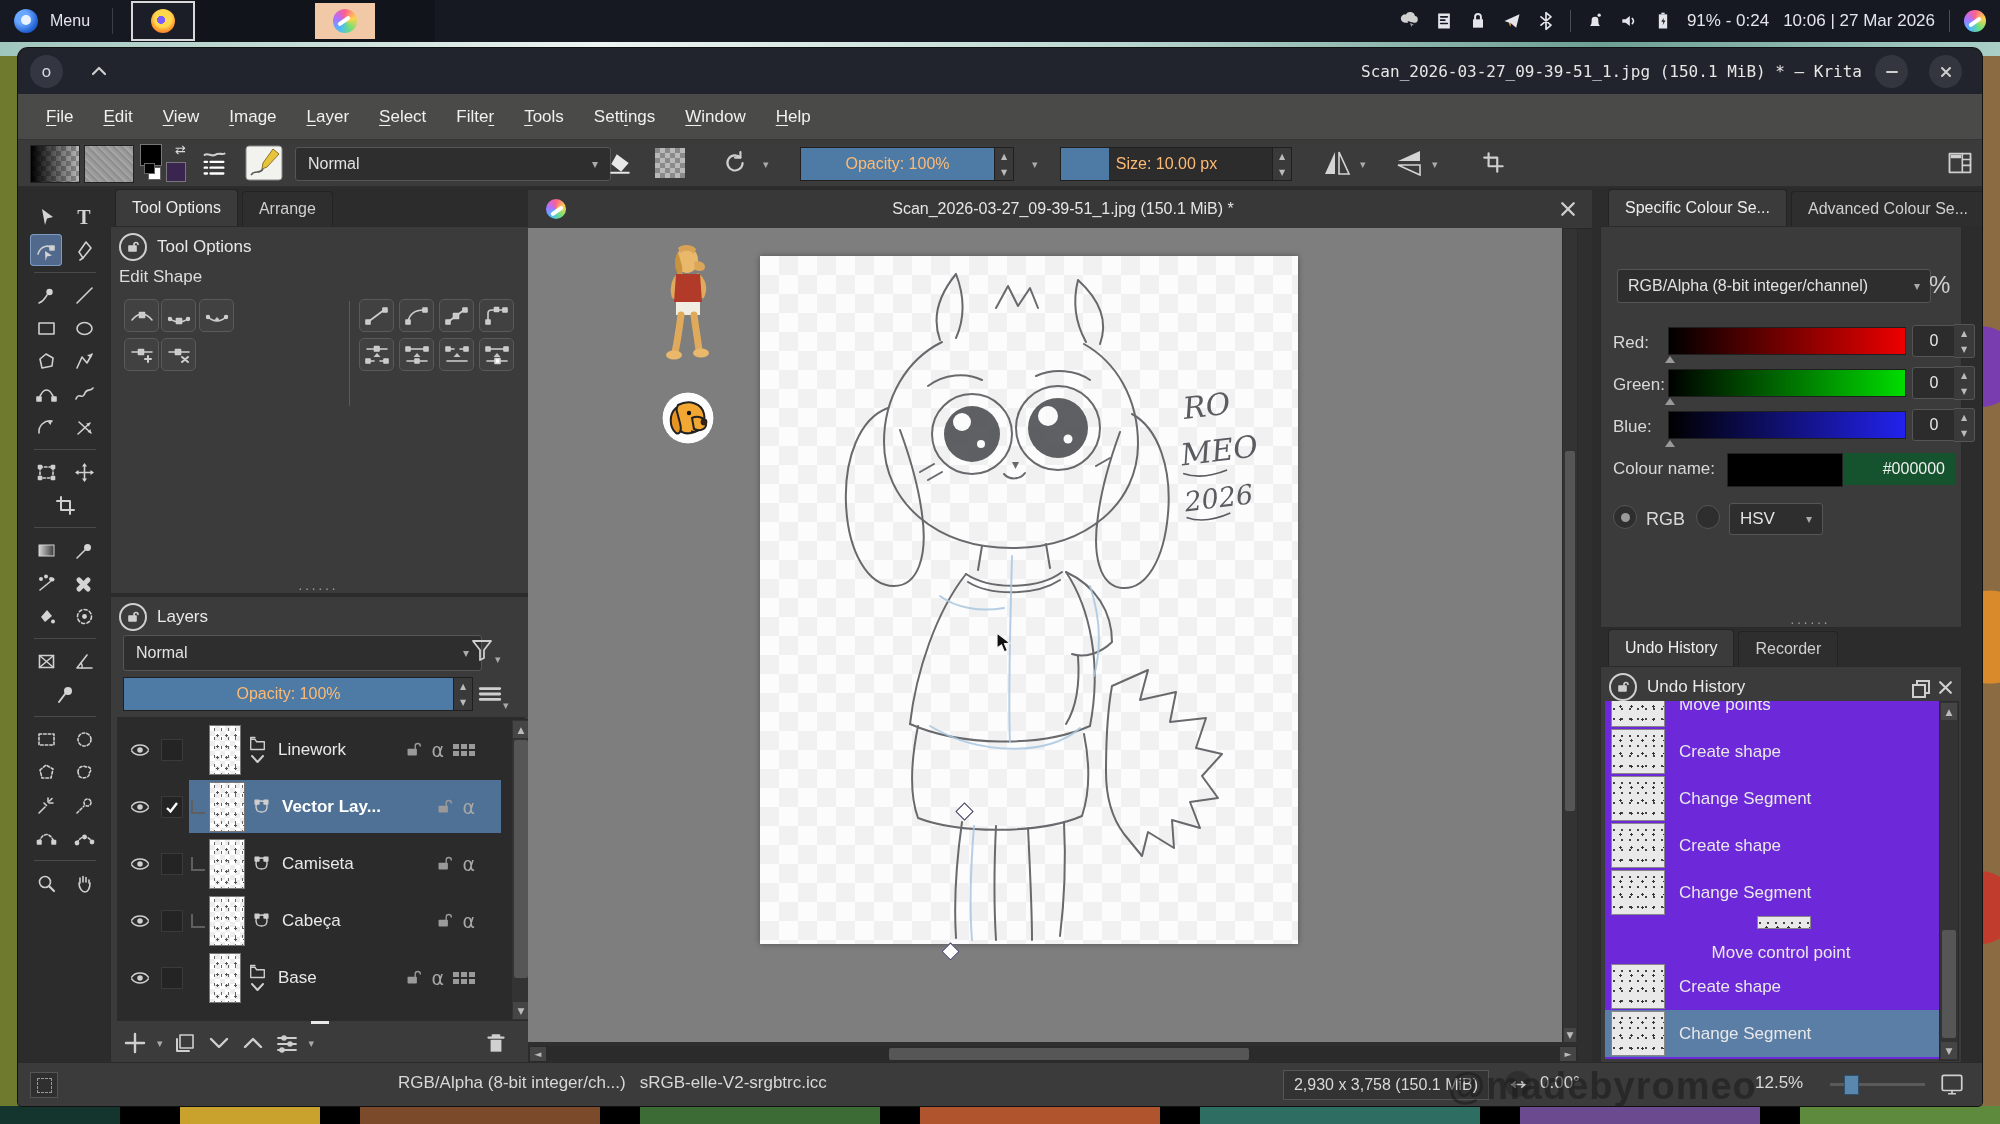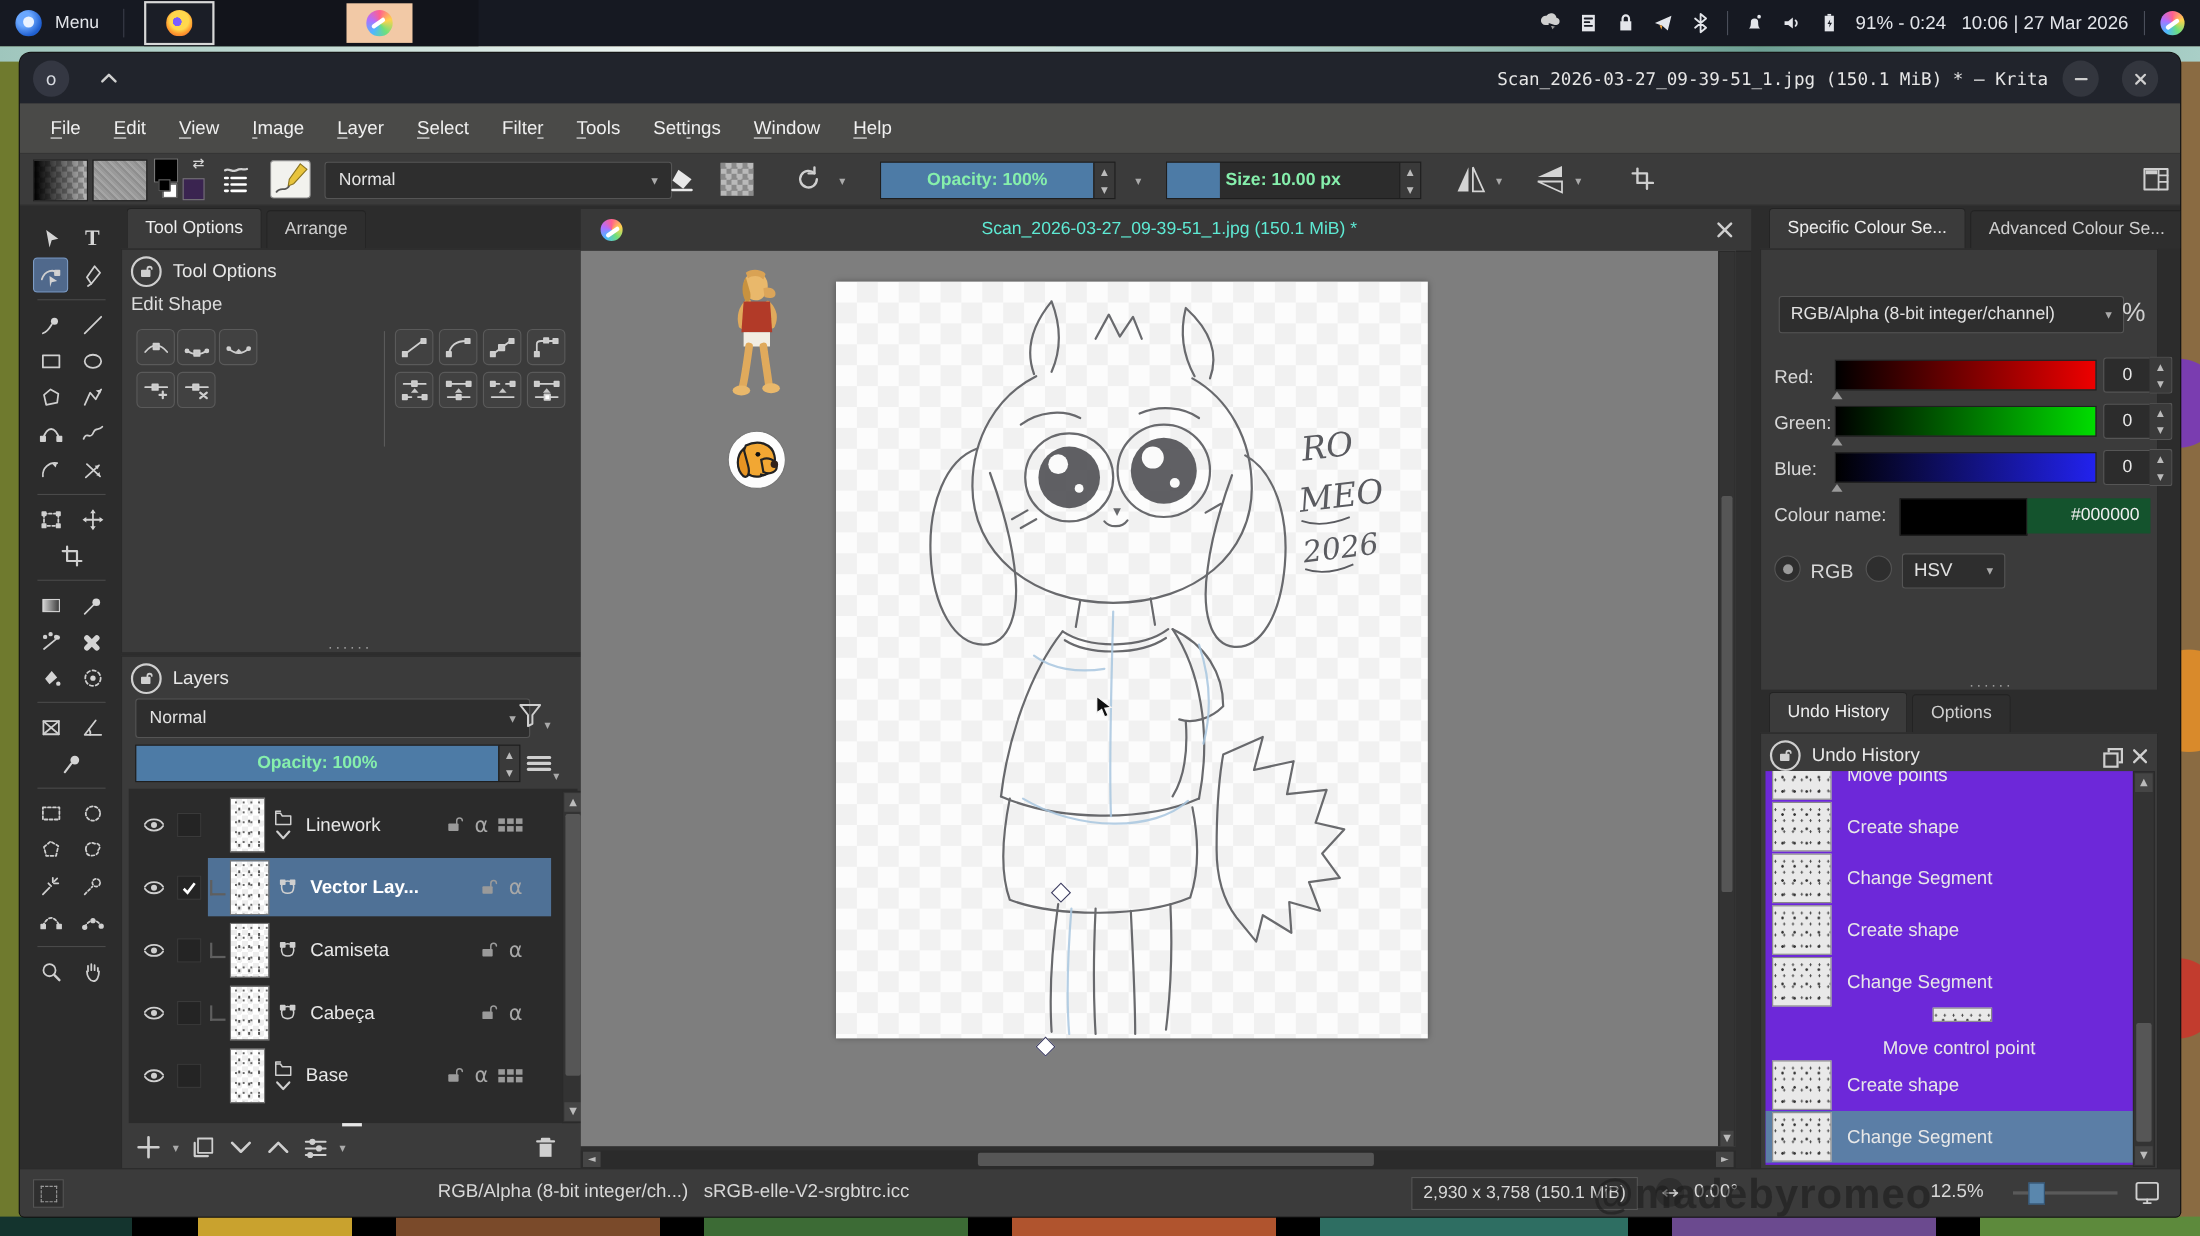--- a/index.html
+++ b/index.html
@@ -65,21 +65,21 @@
   #fgbg .fg{position:absolute;left:0;top:0;width:20px;height:20px;background:#000;border:1px solid #777;}
   #fgbg .bg{position:absolute;right:2px;bottom:2px;width:18px;height:18px;background:#3a2450;border:1px solid #777;}
   #fgbg .mini{position:absolute;left:8px;bottom:4px;width:11px;height:11px;background:#fff;border:1px solid #666;}
   #fgbg .mini::before{content:"";position:absolute;left:-5px;top:-5px;width:9px;height:9px;background:#000;border:1px solid #666;}
   #fgbg .swap{position:absolute;right:2px;top:-2px;color:#d8d8d8;font-size:13px;}
   .tbtn{position:absolute;top:5px;height:36px;display:flex;align-items:center;justify-content:center;}
   .dd{background:#2e2e2e;border:1px solid #555;border-radius:3px;display:flex;align-items:center;color:#e2e2e2;}
   .dd .caret{margin-left:auto;color:#aaa;font-size:12px;}
   .slider-widget{position:absolute;top:7px;height:32px;background:#2c2c2c;border:1px solid #1f1f1f;display:flex;}
   .slider-fill{position:absolute;left:0;top:0;bottom:0;background:#4d7ba6;}
-  .slider-label{position:relative;flex:1;display:flex;align-items:center;justify-content:center;color:#86efac;font-size:16px;font-weight:bold;}
+  .slider-label{position:relative;flex:1;display:flex;align-items:center;justify-content:center;color:#fdba74;font-size:16px;}
   .spincol{position:relative;width:18px;border-left:1px solid #1f1f1f;background:#3a3a3a;display:flex;flex-direction:column;}
   .spincol div{flex:1;display:flex;align-items:center;justify-content:center;font-size:8px;color:#bbb;}
   .mini-caret{position:absolute;top:18px;color:#aaa;font-size:11px;}
 
   
   #toolbox{left:6px;top:142px;width:82px;height:872px;background:#30323a00;padding-top:10px;box-sizing:border-box;}
   .trow{display:flex;justify-content:center;gap:6px;margin:1px 0;}
   .tool{width:32px;height:32px;display:flex;align-items:center;justify-content:center;border-radius:4px;color:#d4d4d4;}
   .tool svg{width:21px;height:21px;}
   .tool.sel{background:#50698c;box-shadow:inset 0 0 0 1px #7d9cc4;}
@@ -975,21 +975,21 @@
       </div>
       <svg class="ic abs" style="left:372px;top:432px;width:26px;height:28px" viewBox="0 0 24 24">
           <path d="M5,7 H19 M9,7 V5 H15 V7" stroke-width="2"></path>
           <rect x="7" y="9" width="10" height="11" fill="#d0d0d0" stroke="none"></rect>
         </svg>
     </div>
 
     <div id="canvas-col" class="abs">
       <div id="canvas-tabbar">
         <div class="krita-logo" style="width:20px;height:20px;margin-left:18px"></div>
-        <div style="flex:1;text-align:center;font-size:16px;color:#5eead4">Scan_2026-03-27_09-39-51_1.jpg (150.1 MiB) *</div>
+        <div style="flex:1;text-align:center;font-size:16px;color:#e5e5e5">Scan_2026-03-27_09-39-51_1.jpg (150.1 MiB) *</div>
         <svg class="ic" style="width:16px;height:16px;margin-right:16px" viewBox="0 0 14 14">
             <path d="M2,2 L12,12 M12,2 L2,12" stroke-width="2"></path>
           </svg>
       </div>
       <div id="viewport">
 
         <svg class="abs" style="left:132px;top:16px;width:56px;height:118px" viewBox="0 0 56 118">
           <path d="M20,30 C14,36 12,44 14,52 L20,56" stroke="#e0aa5c" stroke-width="5" fill="none" stroke-linecap="round"></path>
           <path d="M38,32 C44,38 45,45 42,52" stroke="#e0aa5c" stroke-width="5" fill="none" stroke-linecap="round"></path>
           <ellipse cx="27" cy="16" rx="11" ry="13" fill="#e9b86b"></ellipse>
@@ -1129,21 +1129,21 @@
         <div class="radio abs" style="left:95px;top:278px"></div>
         <div class="dd abs" style="left:128px;top:276px;width:72px;height:30px;padding:0 10px">
           <span style="font-size:17px">HSV</span>
           <span class="caret glyph">▾</span>
         </div>
       </div>
 
       <div class="dots-handle" style="left:190px;top:424px">······</div>
       <div class="tabrow" style="left:8px;top:440px">
         <div class="dtab active">Undo History</div>
-        <div class="dtab">Options</div>
+        <div class="dtab">Recorder</div>
       </div>
       <div class="docker abs" style="left:0;top:476px;width:360px;height:396px">
         <div class="dheader">
           <div class="lockring">
               <svg class="ic" viewBox="0 0 12 12">
                 <rect x="2" y="5" width="7" height="5" fill="#cfcfcf"></rect>
                 <path d="M7,5 V3.5 a2,2 0 0 1 4,0"></path>
               </svg>
             </div>
           <span>Undo History</span>

